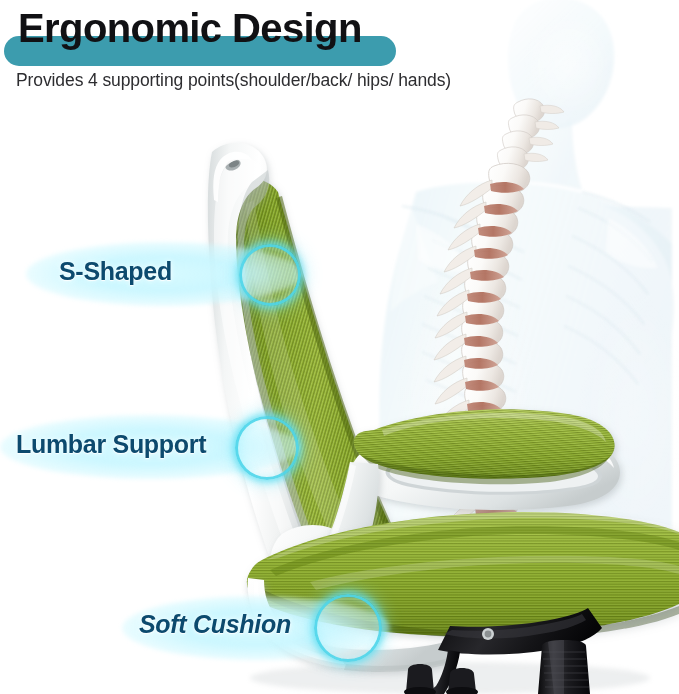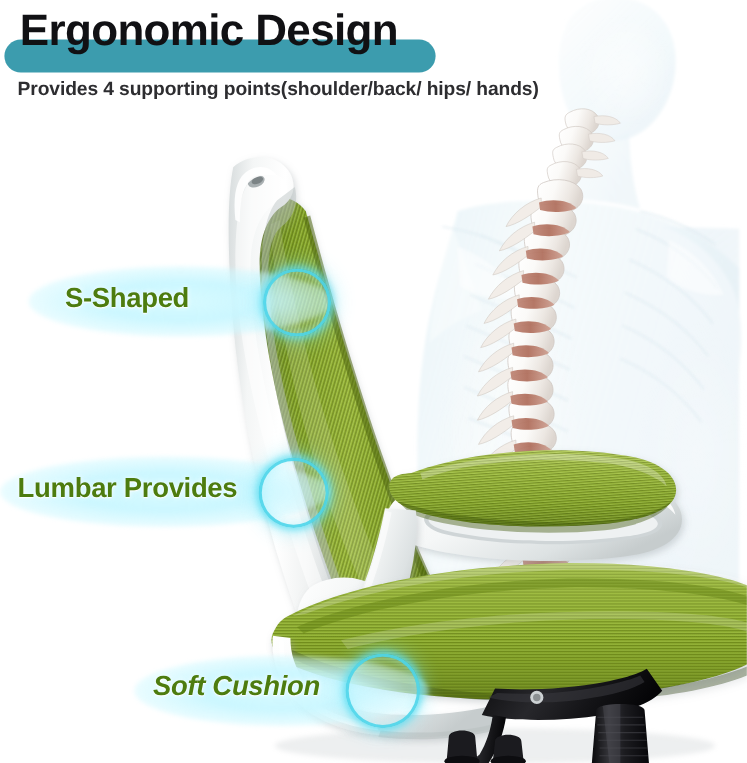--- a/index.html
+++ b/index.html
@@ -35,21 +35,21 @@
     letter-spacing:-0.6px;
     color:#111114;
     line-height:44px;
     white-space:nowrap;
   }
   #subtitle{
     position:absolute; left:16px; top:68px;
     z-index:2;
     width:600px;
     font-size:17.5px;
-    font-weight:700;
+    font-weight:400;
     line-height:24px;
     color:#2d2d30;
     letter-spacing:-0.1px;
   }
   #subtitle .line{ display:block; white-space:nowrap; }
 
   
   #anatomy{
     position:absolute; left:372px; top:-6px;
     width:307px; height:620px;
@@ -81,21 +81,21 @@
         rgba(205,248,255,0.55) 64%,
         rgba(225,252,255,0.12) 86%,
         rgba(255,255,255,0) 100%);
     filter:blur(2px);
   }
 
   .callout-label{
     position:absolute;
     font-size:25px;
     font-weight:bold;
-    color:#4d7c0f;
+    color:#0c4a6e;
     white-space:nowrap;
     letter-spacing:-0.3px;
     text-shadow:0 1px 1px rgba(255,255,255,0.95), 0 0 5px rgba(255,255,255,0.85);
   }
 
   .callout-ring{
     position:absolute;
     border-radius:50%;
     border:3px solid rgba(78,214,234,0.92);
     background:rgba(200,248,255,0.13);
@@ -583,21 +583,21 @@
   </div>
 
   <div class="callout" id="callout-s-shaped">
     <div class="callout-glow"></div>
     <div class="callout-label">S-Shaped</div>
     <div class="callout-ring"></div>
   </div>
 
   <div class="callout" id="callout-lumbar">
     <div class="callout-glow"></div>
-    <div class="callout-label">Lumbar Provides</div>
+    <div class="callout-label">Lumbar Support</div>
     <div class="callout-ring"></div>
   </div>
 
   <div class="callout" id="callout-soft-cushion">
     <div class="callout-glow"></div>
     <div class="callout-label">Soft Cushion</div>
     <div class="callout-ring"></div>
   </div>
 
 </div>

